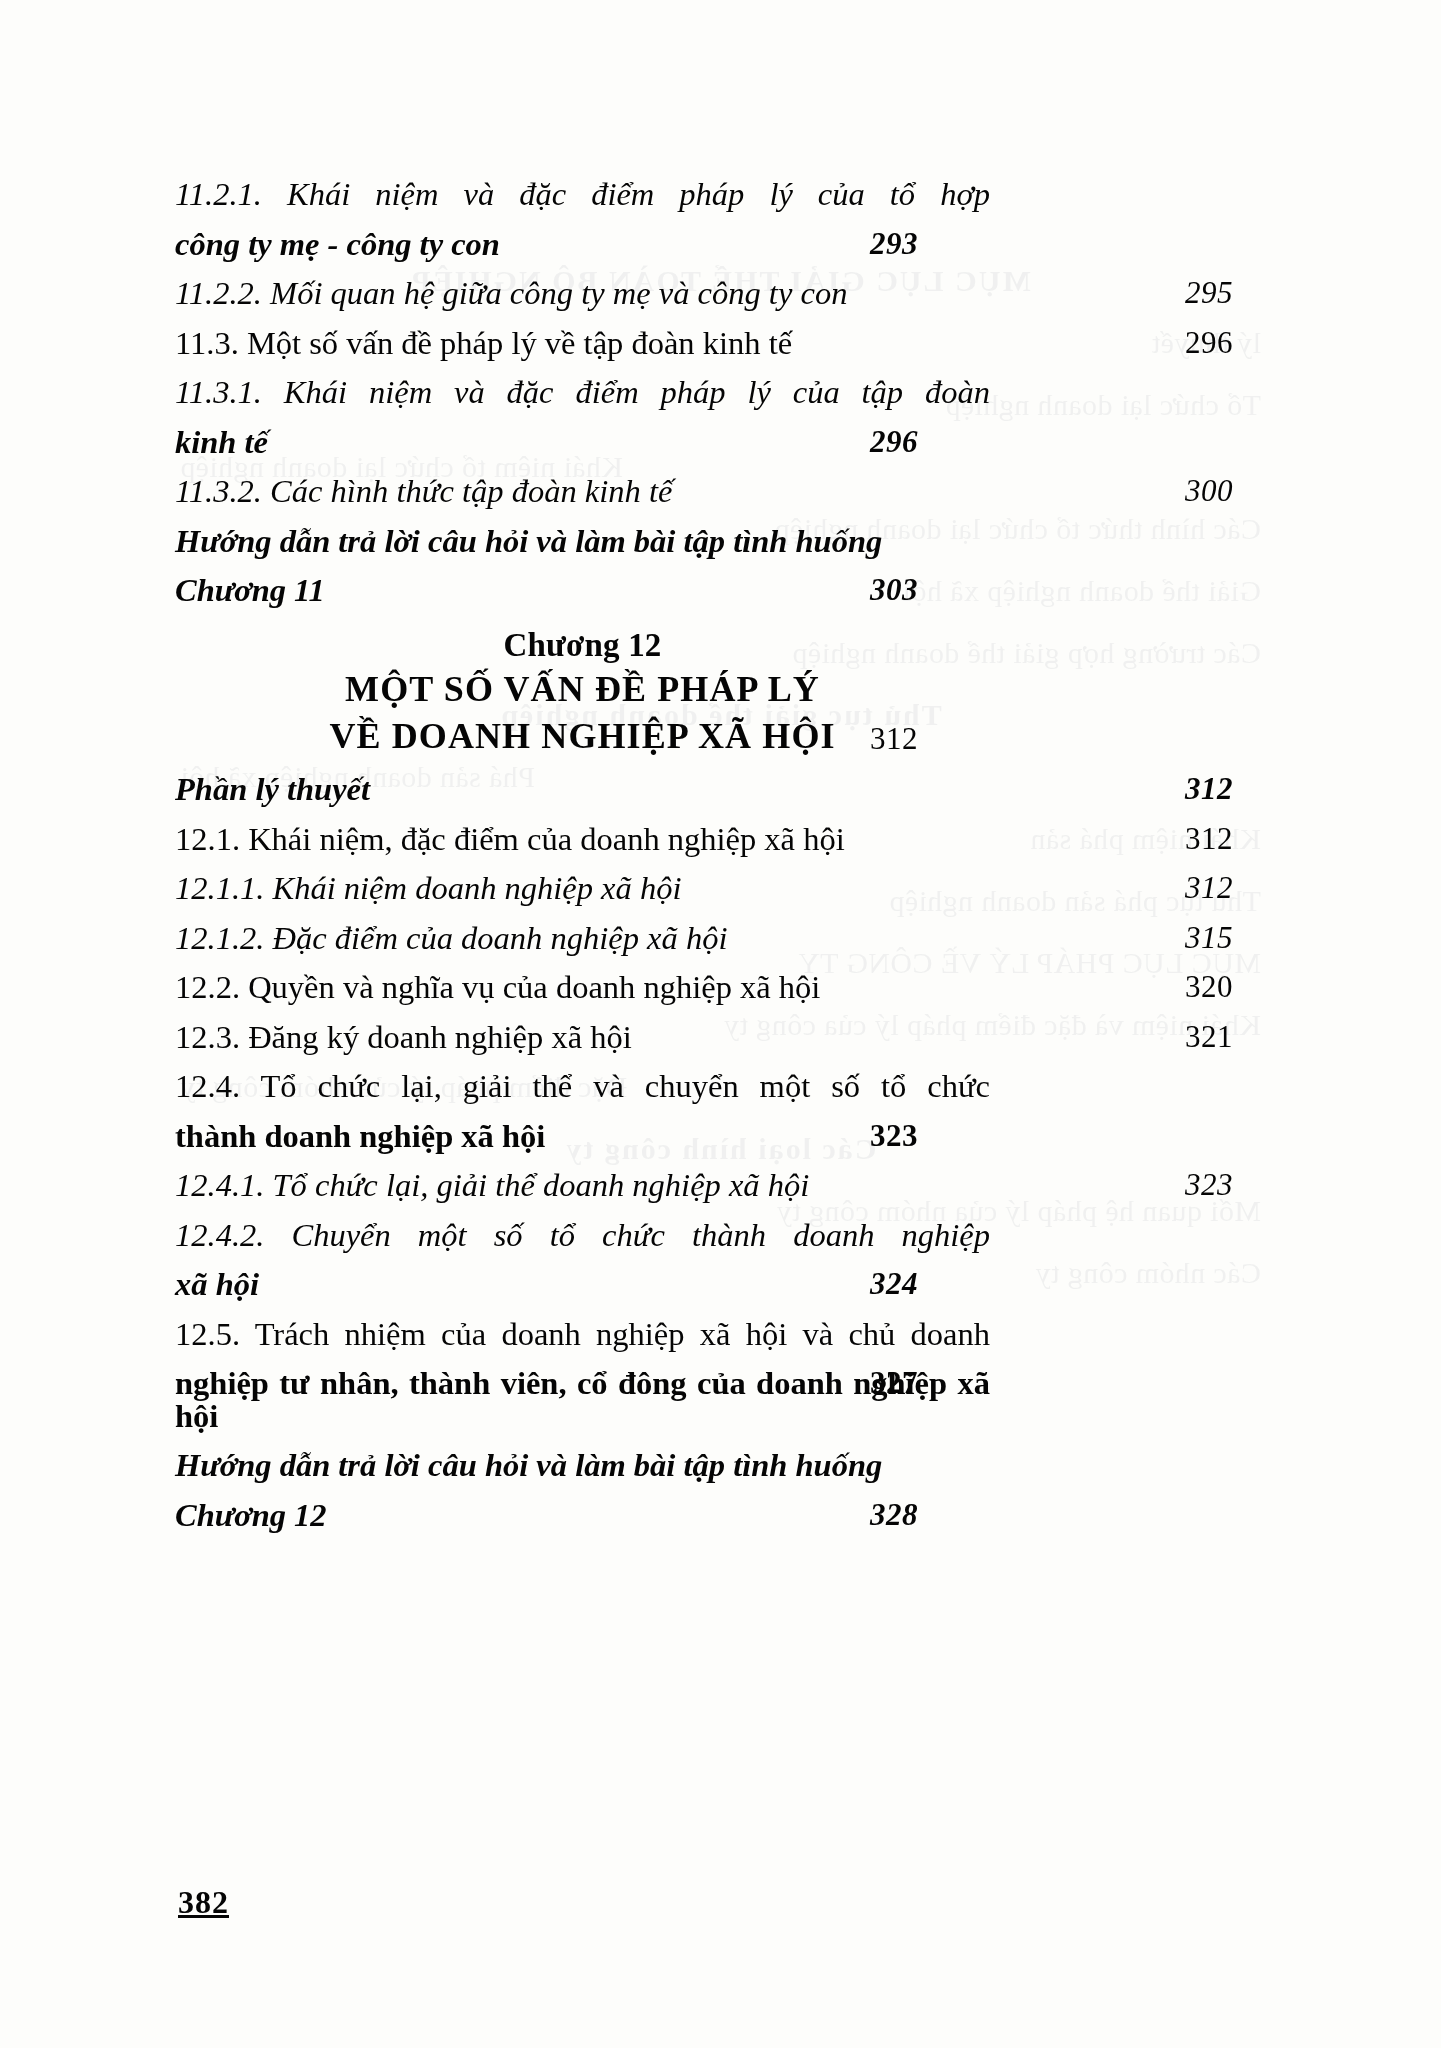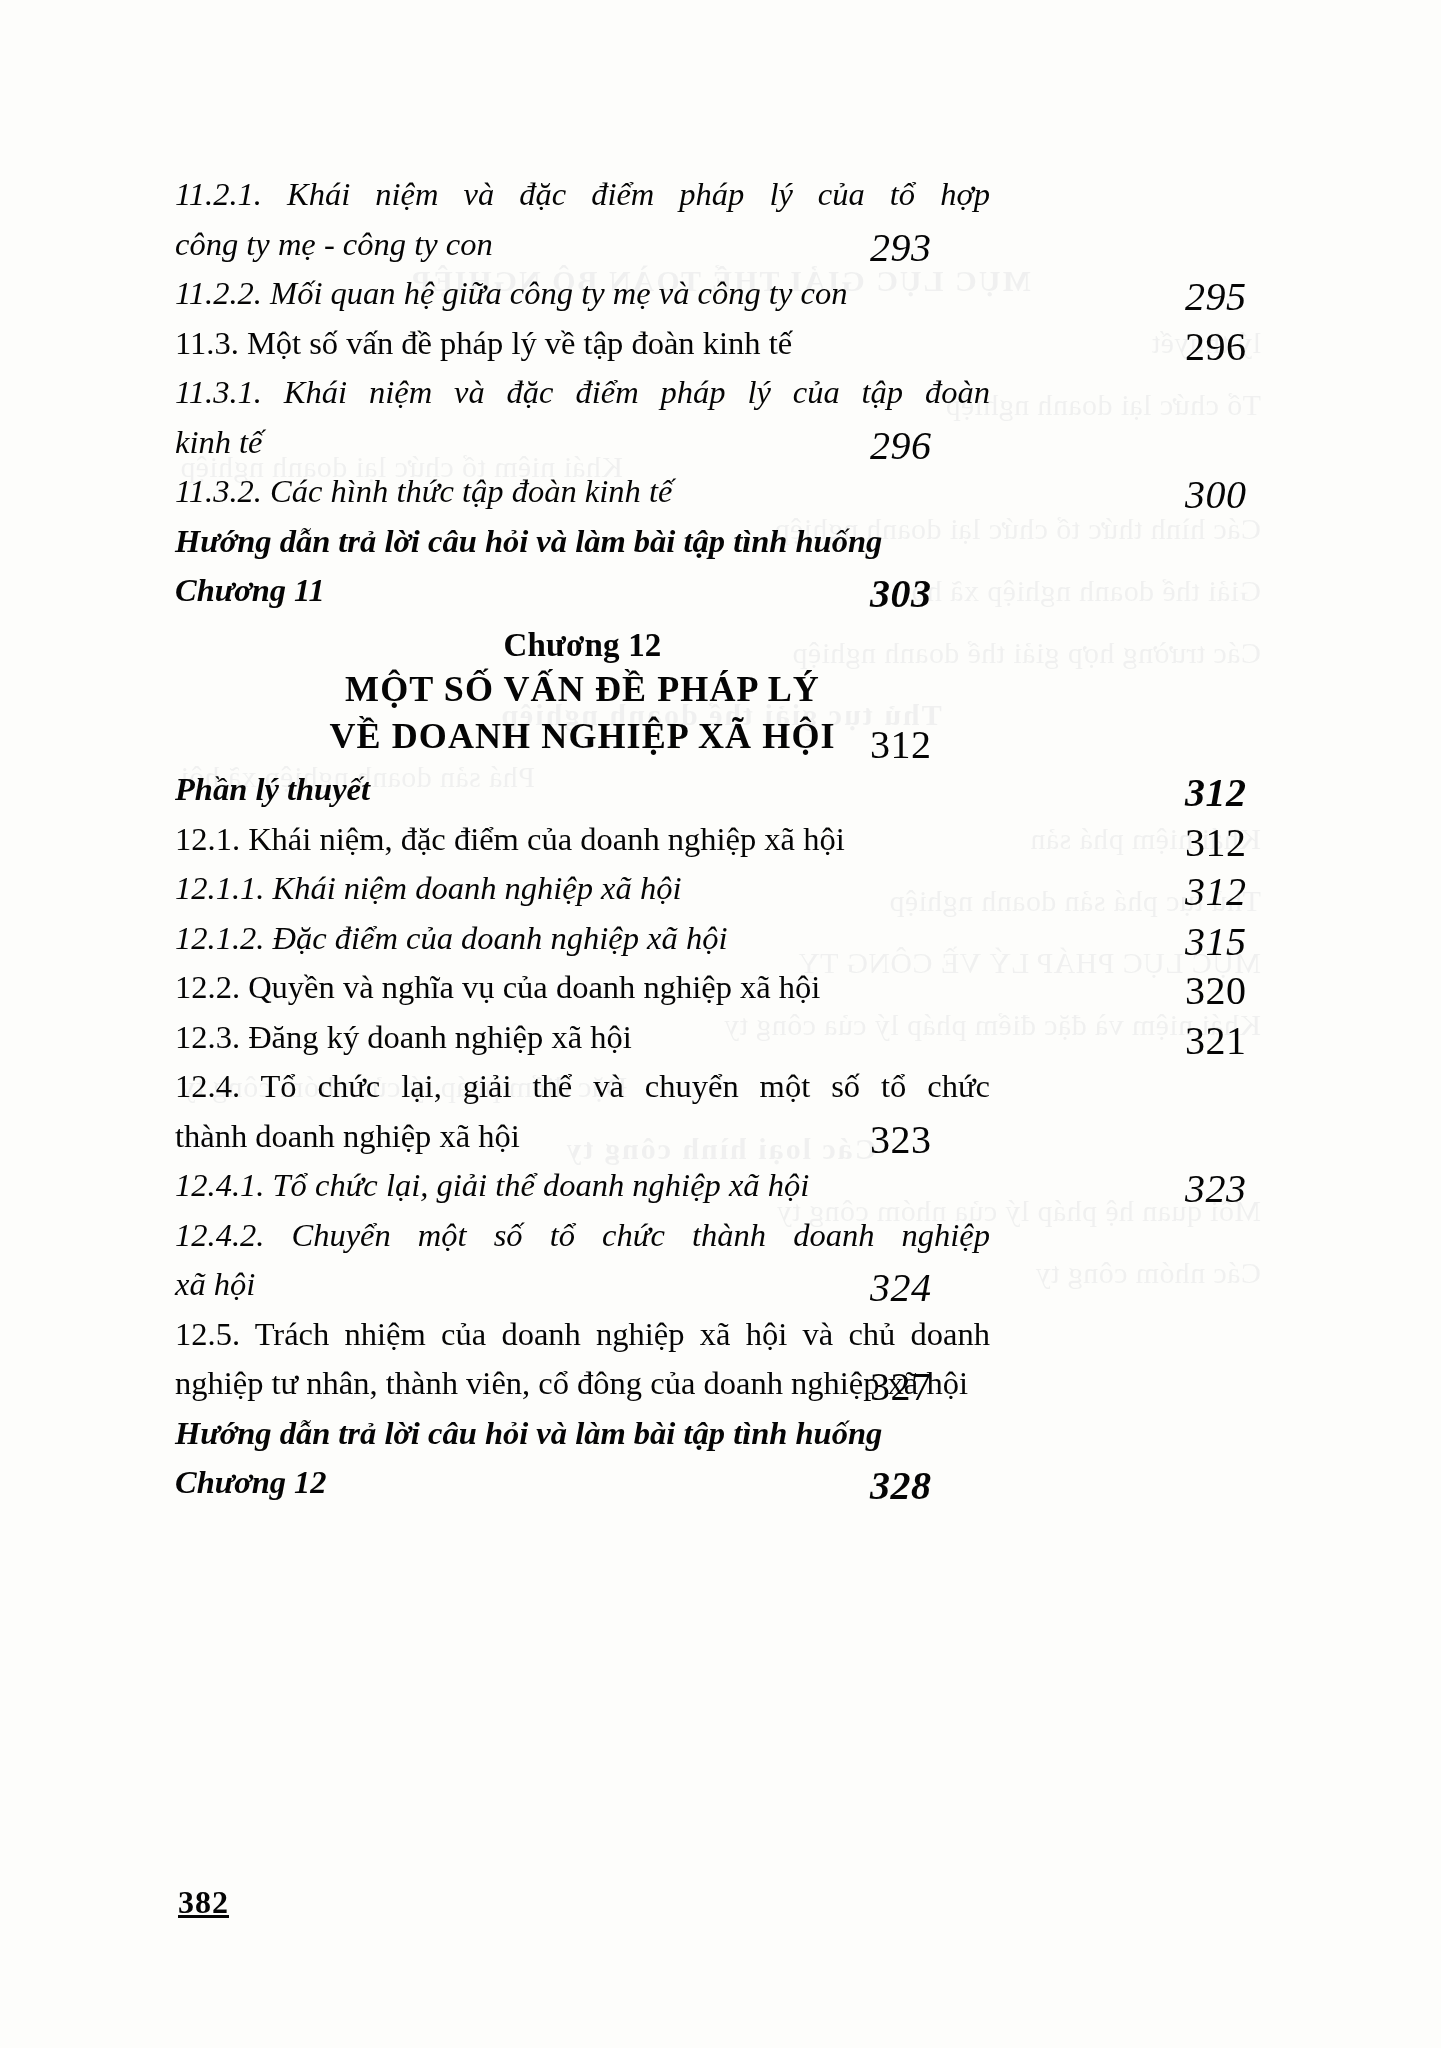--- a/index.html
+++ b/index.html
@@ -61,30 +61,31 @@
     white-space: normal;
     text-align: justify;
     text-align-last: justify;
     width: 815px;
   }
   .line.justleft {
     white-space: normal;
     text-align: justify;
     text-align-last: left;
     width: 815px;
+    font-weight: bold;
   }
   .txt { display: inline; }
 
   .num {
     position: absolute;
     right: 0;
     top: 0;
     width: 120px;
     text-align: left;
-    font-size: 40px;
+    font-size: 31px;
     letter-spacing: 0.5px;
   }
 
   .ital { font-style: italic; }
   .boldital { font-style: italic; font-weight: bold; }
   .upright { font-style: normal; }
 
   
   .chapblock {
     text-align: center;

